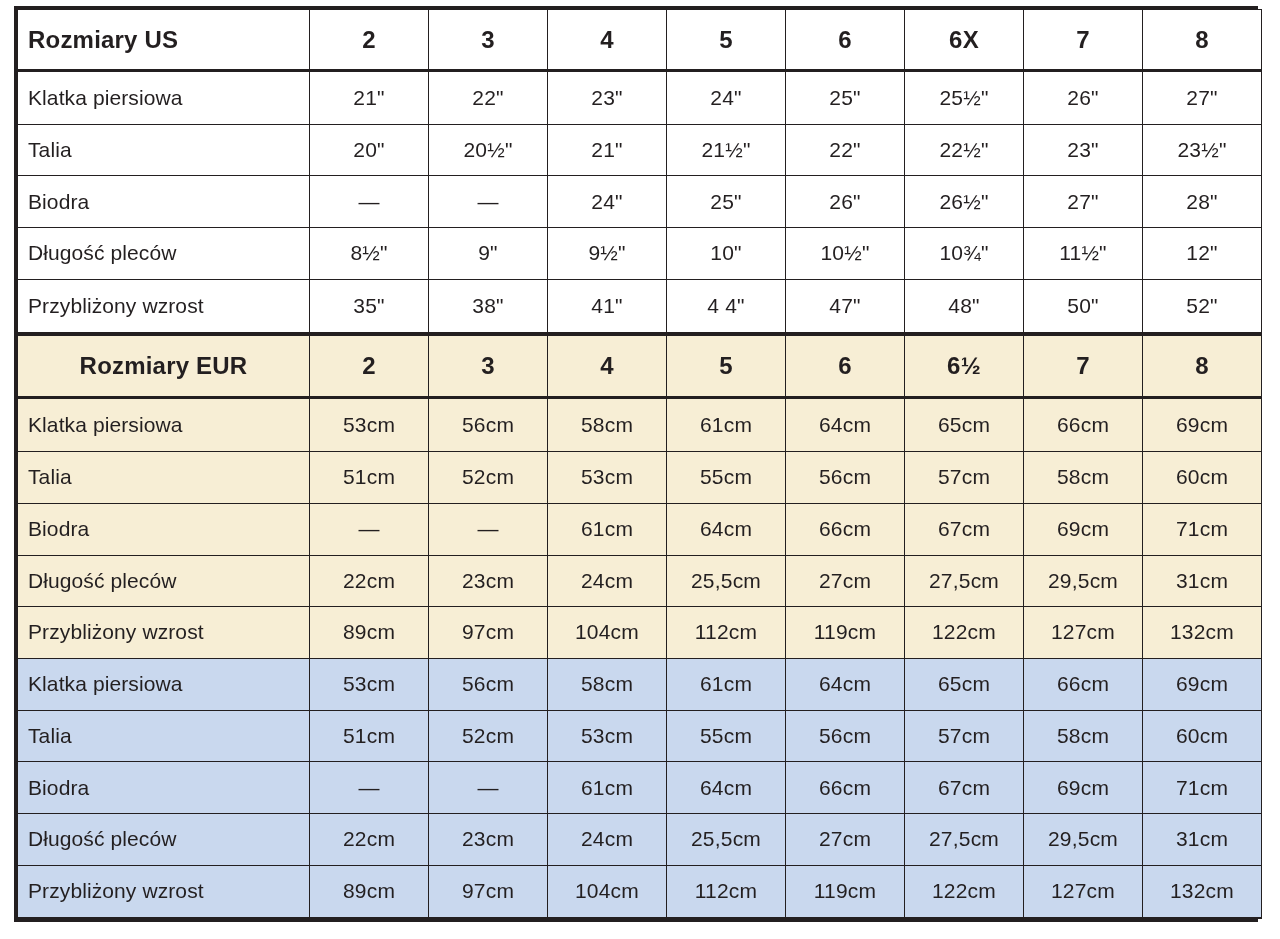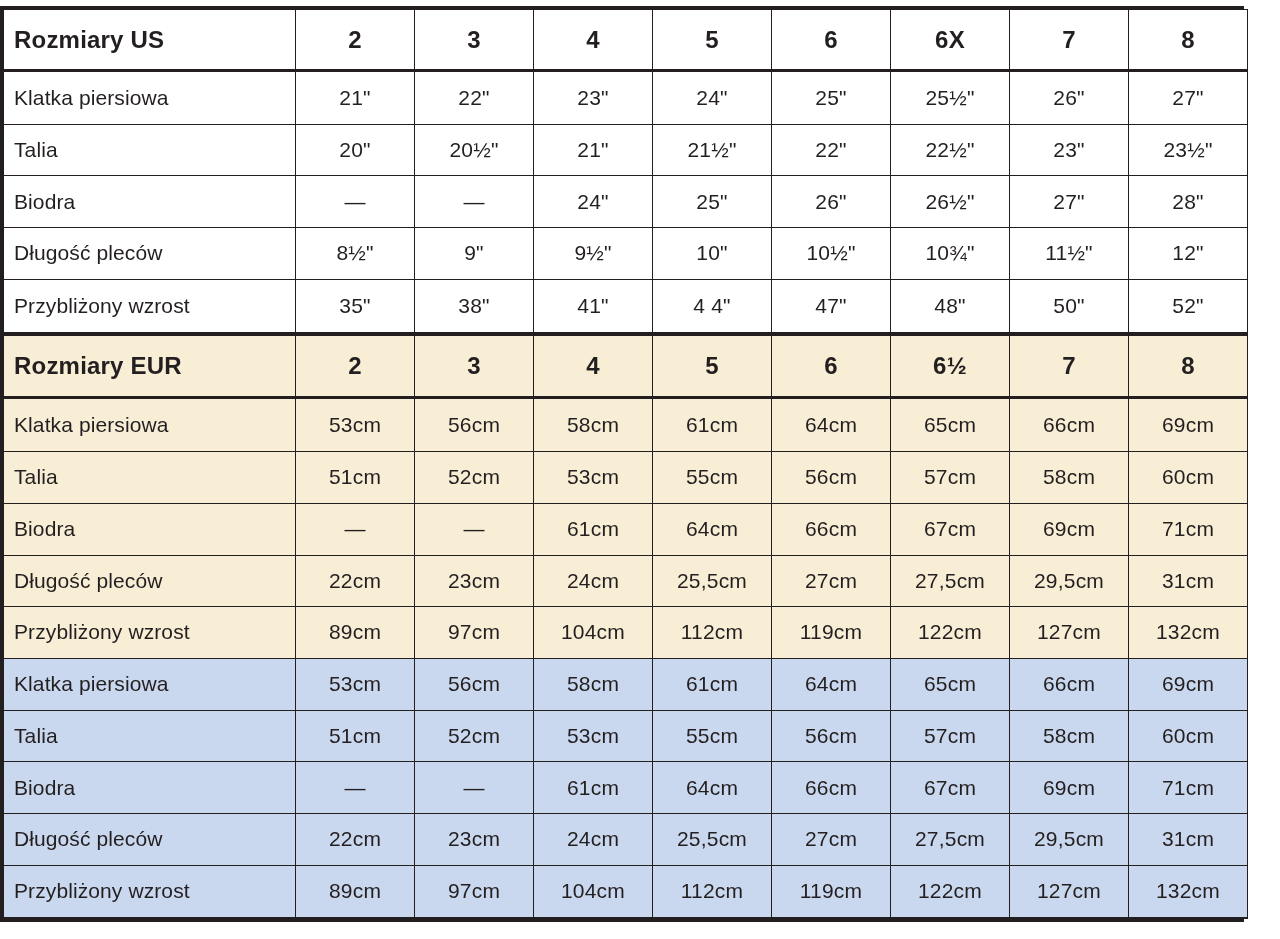--- a/index.html
+++ b/index.html
@@ -18,21 +18,21 @@
   .sheet {
     position: relative;
     width: 1280px;
     height: 939px;
     background: #ffffff;
     box-sizing: border-box;
   }
 
   .chart-wrap {
     position: absolute;
-    left: 0;
+    left: 14px;
     top: 6px;
     width: 1244px;
     height: 916px;
     box-sizing: border-box;
     border: 3px solid #231f20;
     background: #ffffff;
   }
 
   table.size-table {
     border-collapse: collapse;
@@ -80,20 +80,21 @@
   tr.hdr td.val {
     font-size: 24px;
   }
 
   
   tr.hdr td {
     border-bottom: 3px solid #231f20;
   }
   tr.section-start td {
     border-top: 4px solid #231f20;
+    text-align: center;
   }
 
   
   tr.sec-us td   { background: #ffffff; }
   tr.sec-eur td  { background: #f7eed5; }
   tr.sec-fr td   { background: #c9d8ee; }
 
   
   tr.last-row td { border-bottom: 2px solid #231f20; }
 </style>

